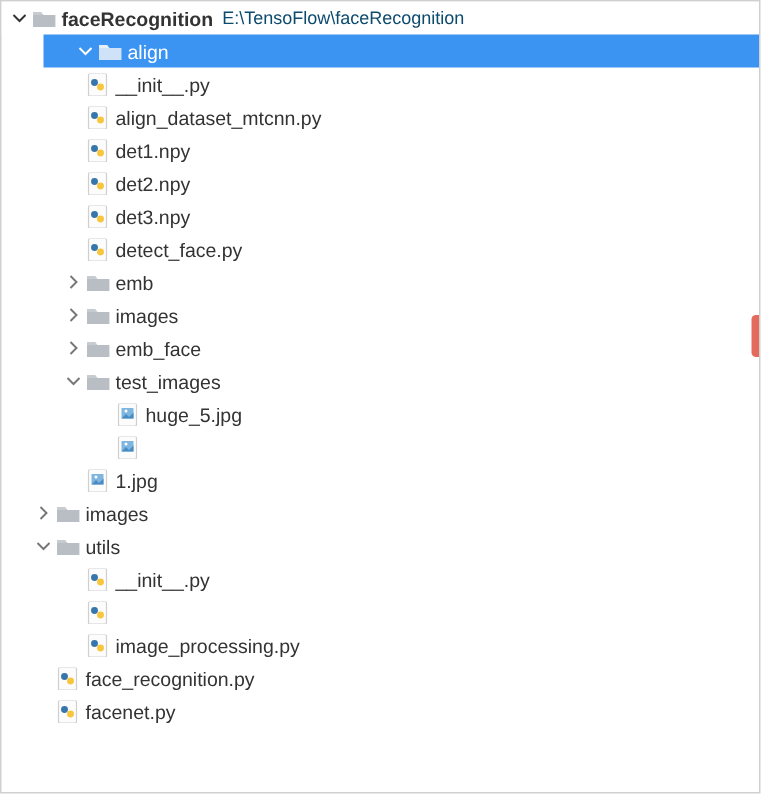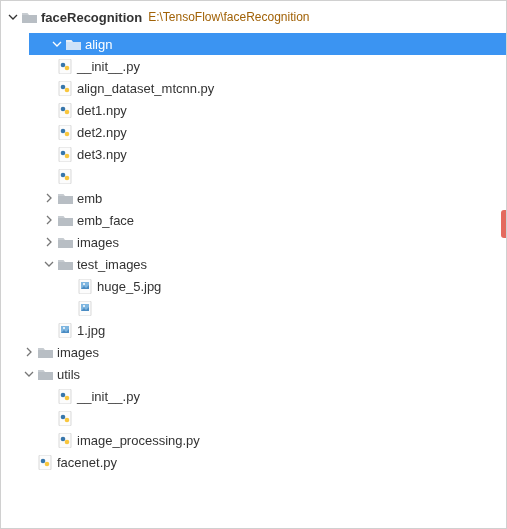--- a/index.html
+++ b/index.html
@@ -10,27 +10,27 @@
     background: #fff;
     width: 507px;
     height: 529px;
     border: 1px solid #d0d0d0;
     overflow: hidden;
     position: relative;
   }
   .header {
     display: flex;
     align-items: center;
-    height: 32px;
+    height: 22px;
     padding-left: 4px;
     background: #fff;
   }
   .header .chev { width: 16px; display:flex; align-items:center; justify-content:center; }
   .header .proj-name { font-weight: bold; color: #333; }
-  .header .proj-path { color: #a16207; margin-left: 6px; font-size: 12px; }
+  .header .proj-path { color: #0c4a6e; margin-left: 6px; font-size: 12px; }
   .tree { padding-top: 0; }
   .row {
     display: flex;
     align-items: center;
     height: 22px;
     width: 100%;
     white-space: nowrap;
   }
   .row.selected {
     background: #3b94f2;
@@ -165,20 +165,21 @@
     <div class="row">
       <span class="indent" style="width: 40px;"></span>
       <span class="chev"></span>
       <span class="icon">
         <svg width="14" height="15" viewBox="0 0 14 15">
           <rect x="1" y="0" width="12" height="15" rx="1" fill="#fcfcfc" stroke="#cfcfcf" stroke-width="0.8"></rect>
           <circle cx="5" cy="6" r="2.3" fill="#3776ab"></circle>
           <circle cx="9" cy="9" r="2.3" fill="#f8c63d"></circle>
         </svg>
       </span>
+      <span class="label">detect_face.py</span>
     </div>
     <div class="row">
       <span class="indent" style="width: 40px;"></span>
       <span class="chev">
         <svg width="10" height="10" viewBox="0 0 10 10">
           <path d="M3 1 L7 5 L3 9" fill="none" stroke="#777" stroke-width="1.3"></path>
         </svg>
       </span>
       <span class="icon">
         <svg width="15" height="13" viewBox="0 0 15 13">
@@ -194,36 +195,36 @@
         <svg width="10" height="10" viewBox="0 0 10 10">
           <path d="M3 1 L7 5 L3 9" fill="none" stroke="#777" stroke-width="1.3"></path>
         </svg>
       </span>
       <span class="icon">
         <svg width="15" height="13" viewBox="0 0 15 13">
           <path d="M0 2 L0 12 L15 12 L15 4 L7 4 L5.5 2 Z" fill="#c7ccd1"></path>
           <path d="M0 4 L15 4 L15 12 L0 12 Z" fill="#b8bec4"></path>
         </svg>
       </span>
+      <span class="label">images</span>
+    </div>
+    <div class="row">
+      <span class="indent" style="width: 40px;"></span>
+      <span class="chev">
+        <svg width="10" height="10" viewBox="0 0 10 10">
+          <path d="M3 1 L7 5 L3 9" fill="none" stroke="#777" stroke-width="1.3"></path>
+        </svg>
+      </span>
+      <span class="icon">
+        <svg width="15" height="13" viewBox="0 0 15 13">
+          <path d="M0 2 L0 12 L15 12 L15 4 L7 4 L5.5 2 Z" fill="#c7ccd1"></path>
+          <path d="M0 4 L15 4 L15 12 L0 12 Z" fill="#b8bec4"></path>
+        </svg>
+      </span>
       <span class="label">emb_face</span>
-    </div>
-    <div class="row">
-      <span class="indent" style="width: 40px;"></span>
-      <span class="chev">
-        <svg width="10" height="10" viewBox="0 0 10 10">
-          <path d="M3 1 L7 5 L3 9" fill="none" stroke="#777" stroke-width="1.3"></path>
-        </svg>
-      </span>
-      <span class="icon">
-        <svg width="15" height="13" viewBox="0 0 15 13">
-          <path d="M0 2 L0 12 L15 12 L15 4 L7 4 L5.5 2 Z" fill="#c7ccd1"></path>
-          <path d="M0 4 L15 4 L15 12 L0 12 Z" fill="#b8bec4"></path>
-        </svg>
-      </span>
-      <span class="label">images</span>
     </div>
     <div class="row">
       <span class="indent" style="width: 40px;"></span>
       <span class="chev" style="color: rgb(119, 119, 119);">
         <svg width="10" height="10" viewBox="0 0 10 10">
           <path d="M1 3 L5 7 L9 3" fill="none" stroke="currentColor" stroke-width="1.3"></path>
         </svg>
       </span>
       <span class="icon">
         <svg width="15" height="13" viewBox="0 0 15 13">
@@ -328,20 +329,32 @@
       <span class="indent" style="width: 40px;"></span>
       <span class="chev"></span>
       <span class="icon">
         <svg width="14" height="15" viewBox="0 0 14 15">
           <rect x="1" y="0" width="12" height="15" rx="1" fill="#fcfcfc" stroke="#cfcfcf" stroke-width="0.8"></rect>
           <circle cx="5" cy="6" r="2.3" fill="#3776ab"></circle>
           <circle cx="9" cy="9" r="2.3" fill="#f8c63d"></circle>
         </svg>
       </span>
       <span class="label">image_processing.py</span>
+    </div>
+    <div class="row">
+      <span class="indent" style="width: 20px;"></span>
+      <span class="chev"></span>
+      <span class="icon">
+        <svg width="14" height="15" viewBox="0 0 14 15">
+          <rect x="1" y="0" width="12" height="15" rx="1" fill="#fcfcfc" stroke="#cfcfcf" stroke-width="0.8"></rect>
+          <circle cx="5" cy="6" r="2.3" fill="#3776ab"></circle>
+          <circle cx="9" cy="9" r="2.3" fill="#f8c63d"></circle>
+        </svg>
+      </span>
+      <span class="label">face_recognition.py</span>
     </div>
     <div class="row">
       <span class="indent" style="width: 20px;"></span>
       <span class="chev"></span>
       <span class="icon">
         <svg width="14" height="15" viewBox="0 0 14 15">
           <rect x="1" y="0" width="12" height="15" rx="1" fill="#fcfcfc" stroke="#cfcfcf" stroke-width="0.8"></rect>
           <circle cx="5" cy="6" r="2.3" fill="#3776ab"></circle>
           <circle cx="9" cy="9" r="2.3" fill="#f8c63d"></circle>
         </svg>

